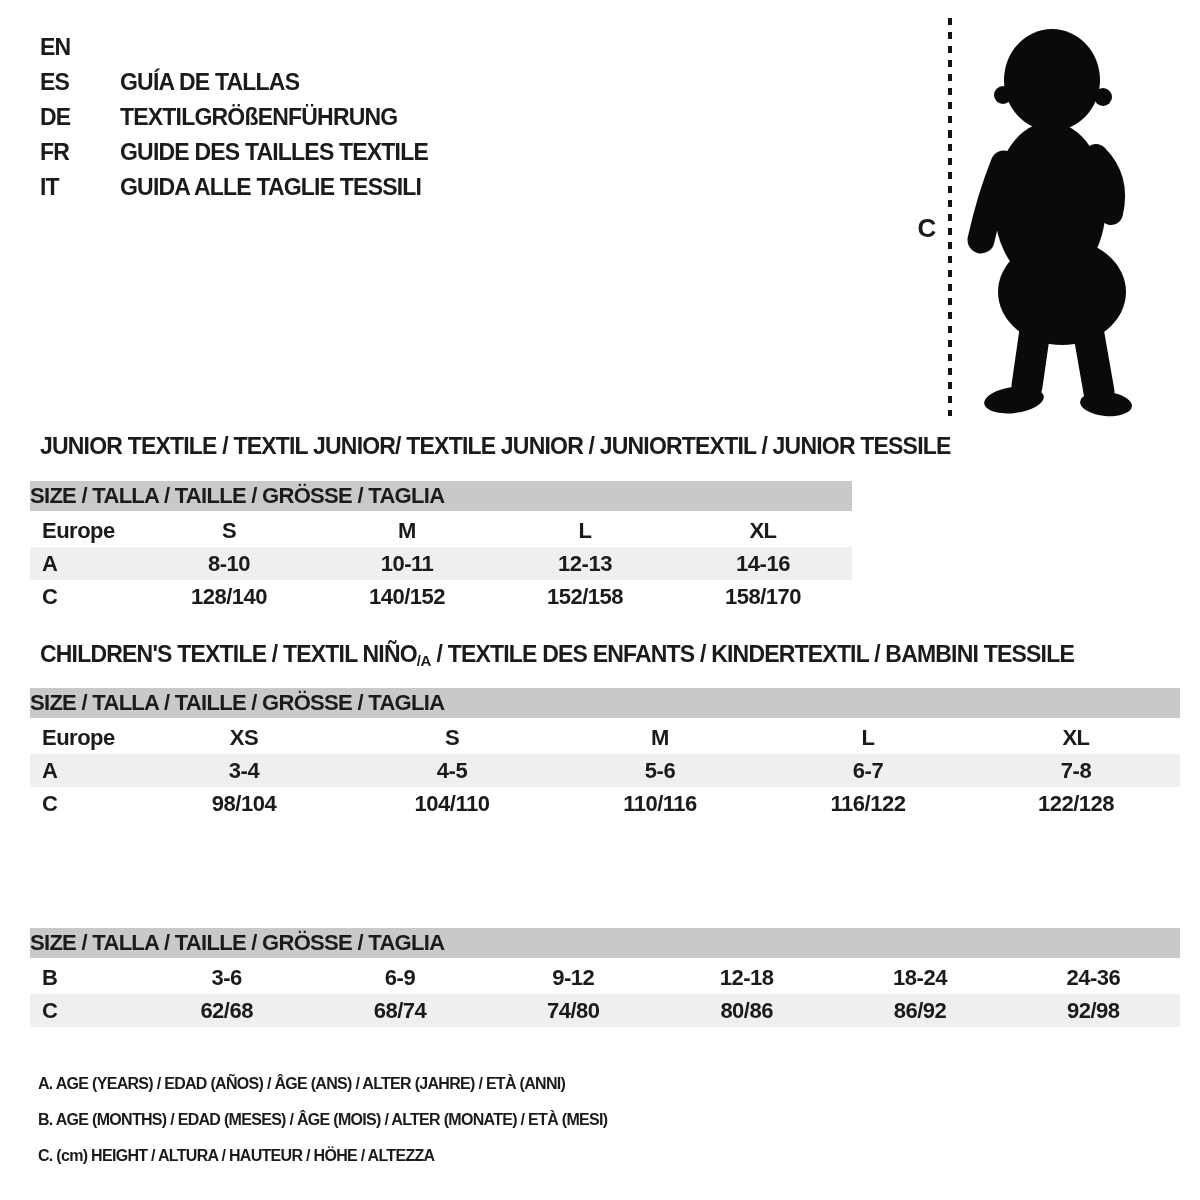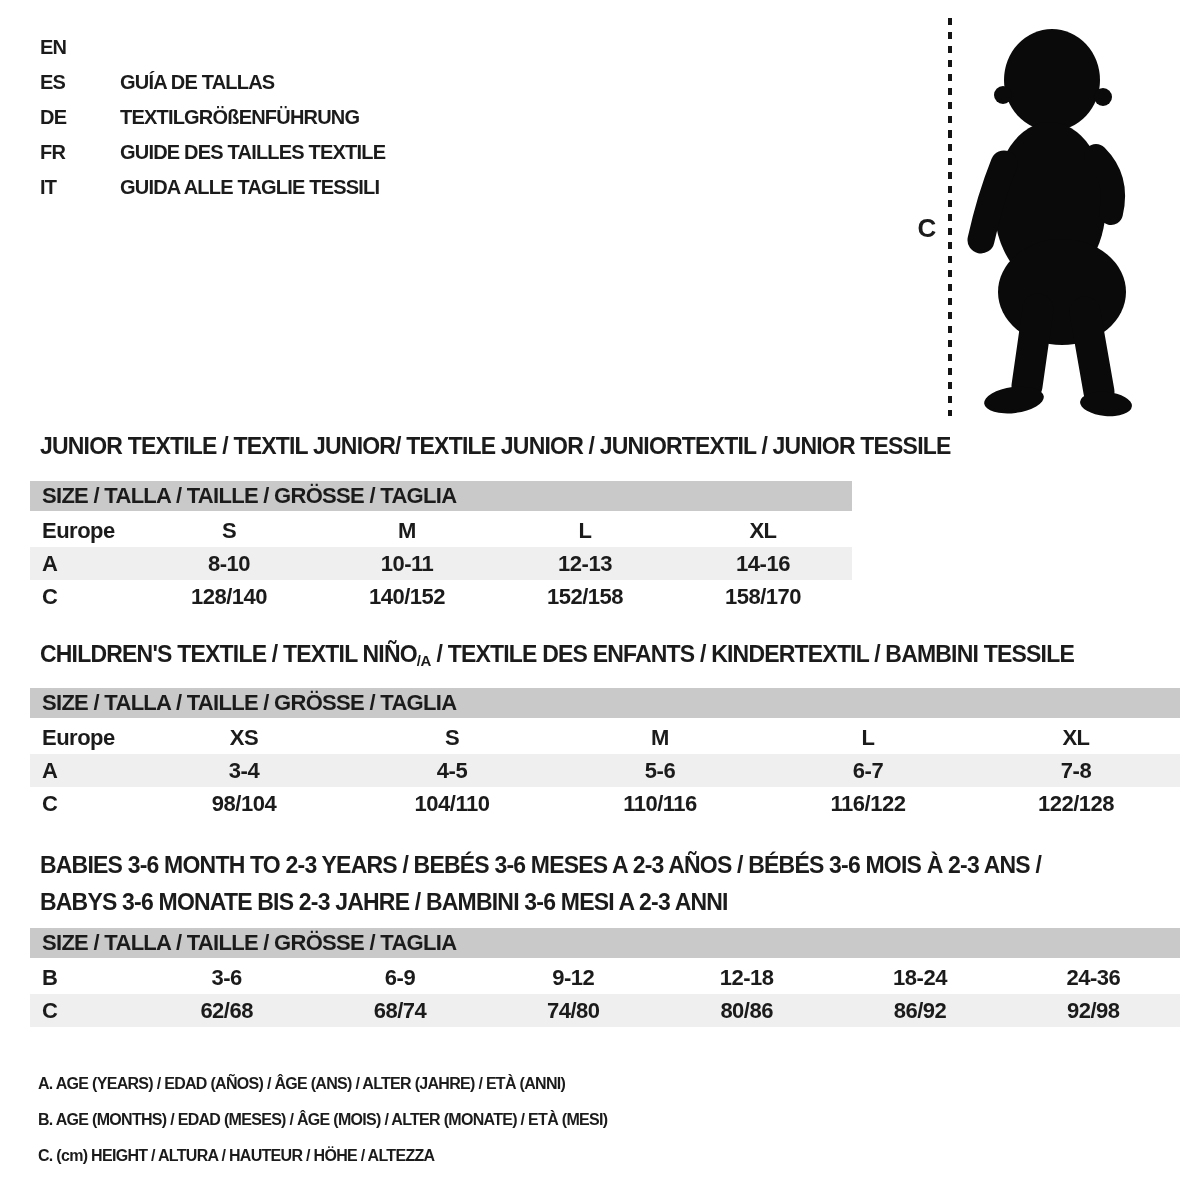--- a/index.html
+++ b/index.html
@@ -9,21 +9,21 @@
     font-family:"Liberation Sans","DejaVu Sans",sans-serif;
     color:var(--text,#1b1b1b);
     -webkit-font-smoothing:antialiased;
   }
   .page{position:relative;width:1200px;height:1200px;overflow:hidden;background:#fff;}
 
   
   .lang-list{position:absolute;left:40px;top:30px;}
   .lang-row{display:grid;grid-template-columns:80px auto;height:35px;align-items:center;}
   .lang-code,.lang-title{
-    font-weight:bold;font-size:20px;letter-spacing:-0.8px;white-space:nowrap;
+    font-weight:bold;font-size:23px;letter-spacing:-0.8px;white-space:nowrap;
   }
 
   
   .figure{position:absolute;left:0;top:0;}
   .c-label{
     position:absolute;left:912px;top:213px;width:30px;text-align:center;
     font-weight:bold;font-size:26px;
   }
   .dash-line{
     position:absolute;left:948px;top:18px;width:3.5px;height:398px;
@@ -43,21 +43,21 @@
   #children-title{top:641px;}
   #babies-title{top:847px;line-height:37px;}
 
   
   .table{position:absolute;}
   #junior-table{left:30px;top:481px;width:822px;}
   #children-table{left:30px;top:688px;width:1150px;}
   #babies-table{left:30px;top:928px;width:1150px;}
   .t-head{
     height:30px;background:var(--header-bar,#c9c9c9);
-    display:flex;align-items:center;padding-left:12px;box-sizing:border-box;
+    display:flex;align-items:center;padding-left:0;box-sizing:border-box;
     font-weight:bold;font-size:22px;letter-spacing:-0.7px;margin-bottom:3px;
   }
   .t-row{display:grid;height:33px;align-items:center;}
   .t-row.shaded{background:var(--row-shaded,#efefef);}
   .t-label{
     padding-left:12px;font-weight:bold;font-size:22px;letter-spacing:-0.5px;text-align:left;
   }
   .t-cell{font-weight:bold;font-size:22px;letter-spacing:-0.5px;text-align:center;}
 
   
@@ -168,24 +168,20 @@
       <div class="t-row" style="grid-template-columns: 110px repeat(5, 1fr);">
         <span class="t-label">C</span>
         <span class="t-cell">98/104</span>
         <span class="t-cell">104/110</span>
         <span class="t-cell">110/116</span>
         <span class="t-cell">116/122</span>
         <span class="t-cell">122/128</span>
       </div>
     </div>
 
-  <h2 class="sec-title" id="babies-title">
-    <div>BABIES 3-6 MONTH TO 2-3 YEARS / BEBÉS 3-6 MESES A 2-3 AÑOS / BÉBÉS 3-6 MOIS À 2-3 ANS /</div>
-    <div>BABYS 3-6 MONATE BIS 2-3 JAHRE / BAMBINI 3-6 MESI A 2-3 ANNI</div>
-  </h2>
   <div class="table" id="babies-table">
       <div class="t-head">SIZE / TALLA / TAILLE / GRÖSSE / TAGLIA</div>
       <div class="t-row" style="grid-template-columns: 110px repeat(6, 1fr);">
         <span class="t-label">B</span>
         <span class="t-cell">3-6</span>
         <span class="t-cell">6-9</span>
         <span class="t-cell">9-12</span>
         <span class="t-cell">12-18</span>
         <span class="t-cell">18-24</span>
         <span class="t-cell">24-36</span>

